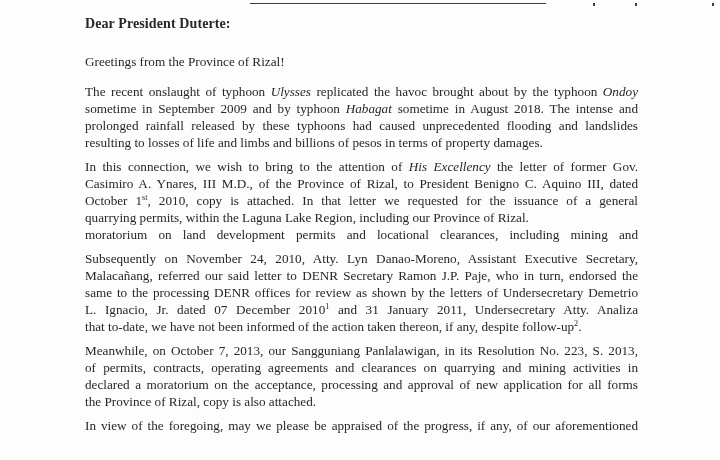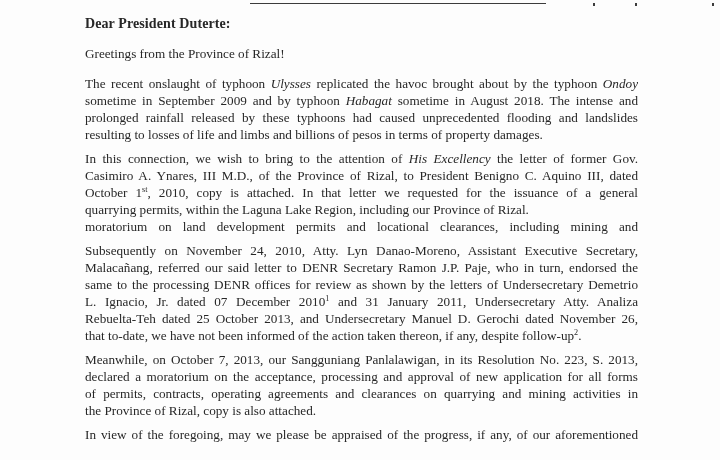--- a/index.html
+++ b/index.html
@@ -32,21 +32,21 @@
     line-height:17px;
     -webkit-font-smoothing:antialiased;
   }
   .salutation{
     font-weight:700;
     font-size:14px;
     letter-spacing:.1px;
     height:17px;
   }
   .greeting{
-    margin-top:13px;
+    margin-top:21px;
     height:17px;
   }
   .paragraphs{margin-top:13px;}
   .para{margin:0 0 7px 0;}
   .tline{
     height:17px;
     overflow:hidden;
     text-align:justify;
     text-align-last:justify;
     white-space:normal;
@@ -86,27 +86,26 @@
           <div class="tline">Casimiro A. Ynares, III M.D., of the Province of Rizal, to President Benigno C. Aquino III, dated</div>
           <div class="tline">October 1<sup>st</sup>, 2010, copy is attached.  In that letter we requested for the issuance of a general</div>
           <div class="tline tline-end">quarrying permits, within the Laguna Lake Region, including our Province of Rizal.</div>
           <div class="tline">moratorium on land development permits and locational clearances, including mining and</div>
         </div>
       <div class="para">
           <div class="tline">Subsequently on November 24, 2010, Atty. Lyn Danao-Moreno, Assistant Executive Secretary,</div>
           <div class="tline">Malacañang, referred our said letter to DENR Secretary Ramon J.P. Paje, who in turn, endorsed the</div>
           <div class="tline">same to the processing DENR offices for review as shown by the letters of Undersecretary Demetrio</div>
           <div class="tline">L. Ignacio, Jr. dated 07 December 2010<sup>1</sup> and 31 January 2011, Undersecretary Atty. Analiza</div>
-          <div class="tline">Rebuelta-Teh dated 25 October 2013, and Undersecretary Manuel D. Gerochi dated November 26,</div>
           <div class="tline tline-end">that to-date, we have not been informed of the action taken thereon, if any, despite follow-up<sup>2</sup>.</div>
         </div>
       <div class="para">
           <div class="tline">Meanwhile, on October 7, 2013, our Sangguniang Panlalawigan, in its Resolution No. 223, S. 2013,</div>
+          <div class="tline">of permits, contracts, operating agreements and clearances on quarrying and mining activities in</div>
           <div class="tline">declared a moratorium on the acceptance, processing and approval of new application for all forms</div>
-          <div class="tline">of permits, contracts, operating agreements and clearances on quarrying and mining activities in</div>
           <div class="tline tline-end">the Province of Rizal, copy is also attached.</div>
         </div>
       <div class="para">
           <div class="tline">In view of the foregoing, may we please be appraised of the progress, if any, of our aforementioned</div>
         </div>
     </div>
   </div>
 
 </div>
 

